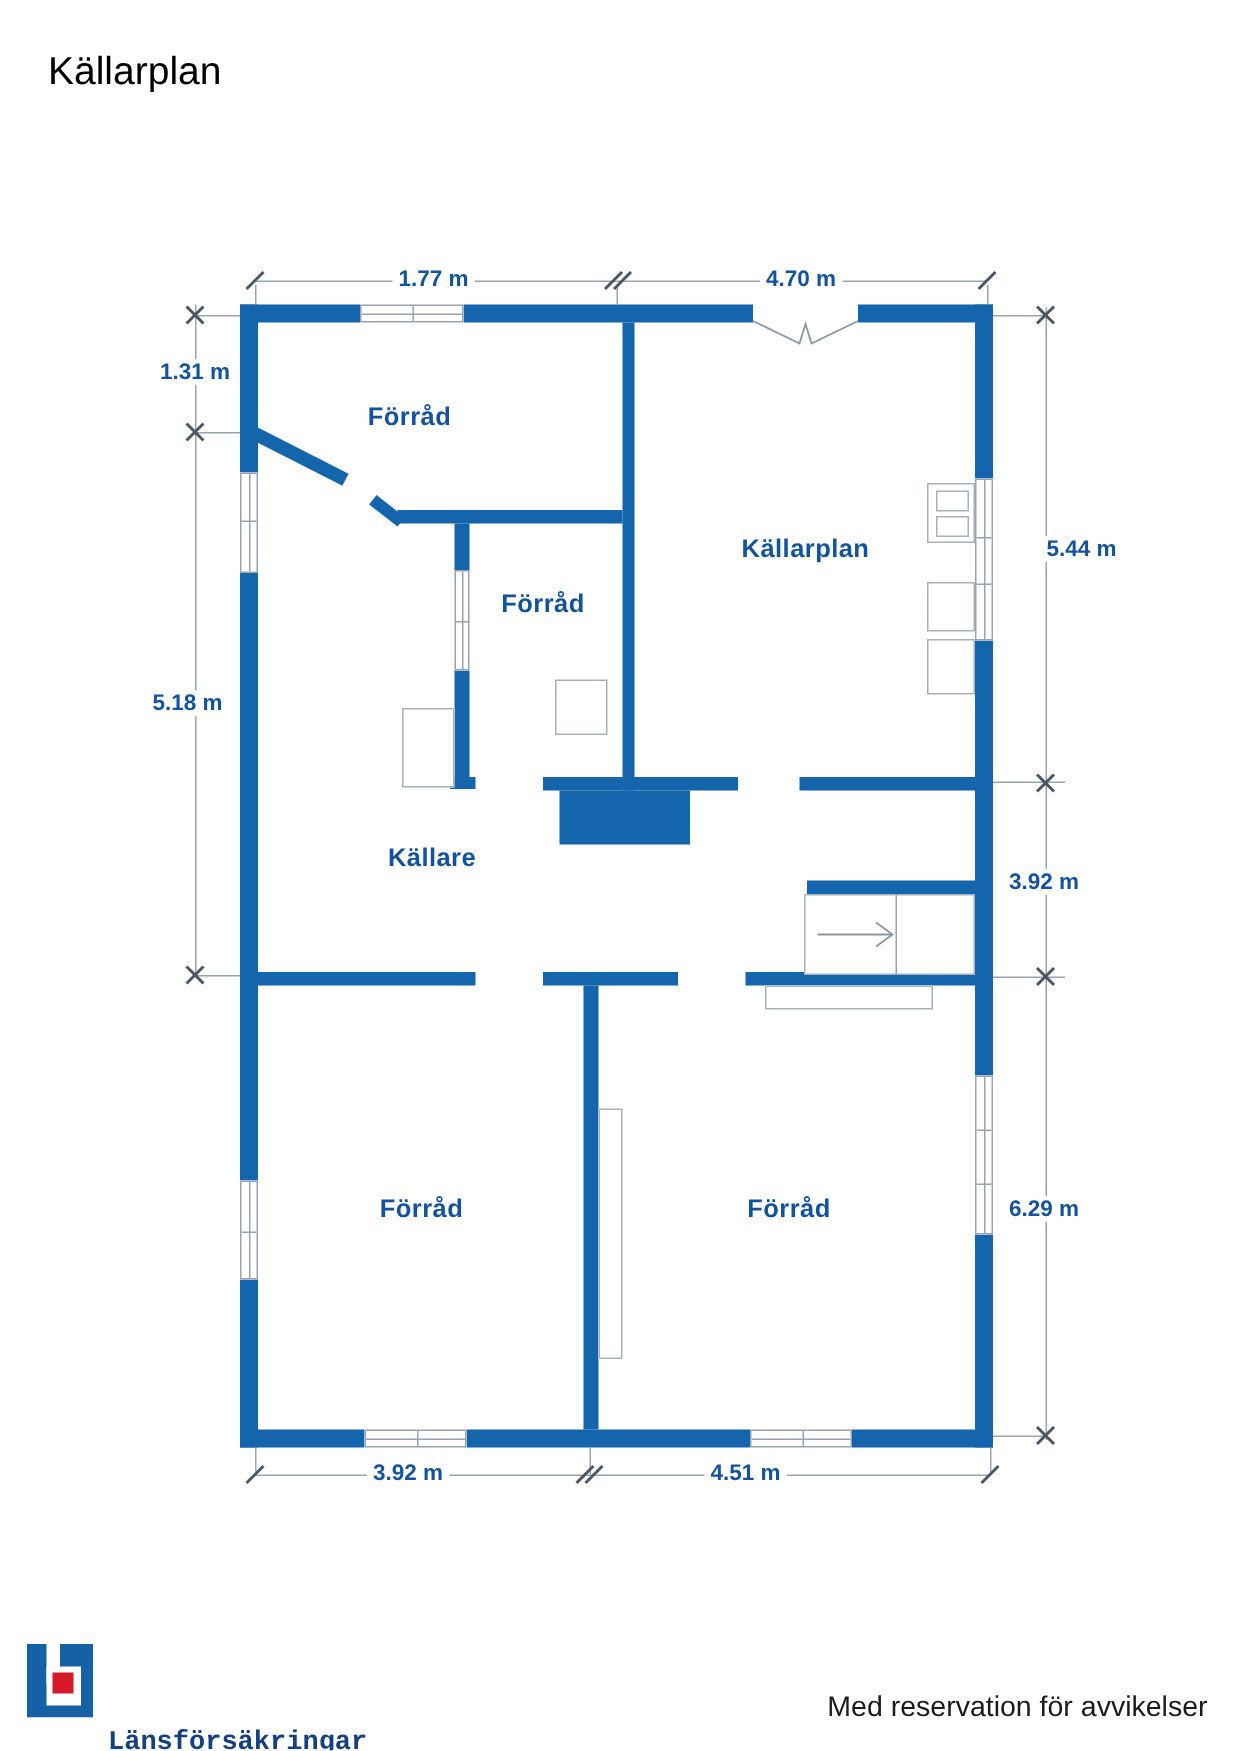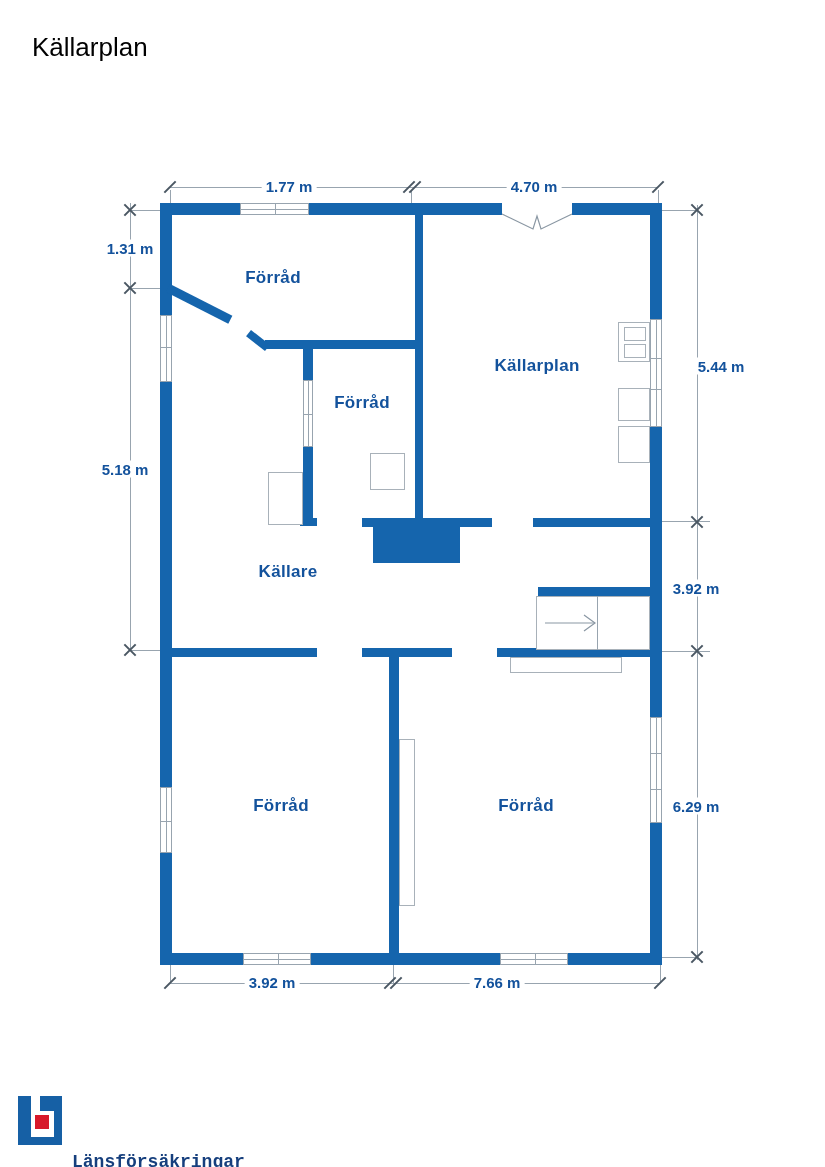--- a/index.html
+++ b/index.html
@@ -160,33 +160,34 @@
   <div class="room-label" style="left:526px;top:796px">Förråd</div>
 
   <div class="dim" style="left:289px;top:186px">1.77 m</div>
   <div class="dim" style="left:534px;top:186px">4.70 m</div>
   <div class="dim" style="left:130px;top:248px">1.31 m</div>
   <div class="dim" style="left:125px;top:469px">5.18 m</div>
   <div class="dim" style="left:721px;top:366px">5.44 m</div>
   <div class="dim" style="left:696px;top:588px">3.92 m</div>
   <div class="dim" style="left:696px;top:806px">6.29 m</div>
   <div class="dim" style="left:272px;top:982px">3.92 m</div>
-  <div class="dim" style="left:497px;top:982px">7.66 m</div>
+  <div class="dim" style="left:497px;top:982px">4.51 m</div>
 
   <svg class="abs" width="825" height="1167" style="left:0;top:0;pointer-events:none">
     <polyline points="502,214 533,229 537,216 541,229 572,214" fill="none" stroke="#8a97a3" stroke-width="1.2"></polyline>
     <g stroke="#8a97a3" stroke-width="1.2" fill="none">
       <line x1="545" y1="623" x2="595" y2="623"></line>
       <polyline points="584,615 595,623 584,631"></polyline>
     </g>
   </svg>
 
   <svg class="abs" style="left:18px;top:1096px" width="44" height="49" viewBox="0 0 44 49">
     <rect x="0" y="0" width="44" height="49" fill="#1660a5"></rect>
     <rect x="13" y="0" width="9" height="27" fill="#fff"></rect>
     <rect x="13" y="15" width="23" height="26" fill="#fff"></rect>
     <rect x="17" y="19" width="14" height="14" fill="#d7182a"></rect>
   </svg>
   <div id="footer-brand">
     <div>Länsförsäkringar</div>
   </div>
+  <div id="disclaimer">Med reservation för avvikelser</div>
 
 </div>
 
 </body></html>

